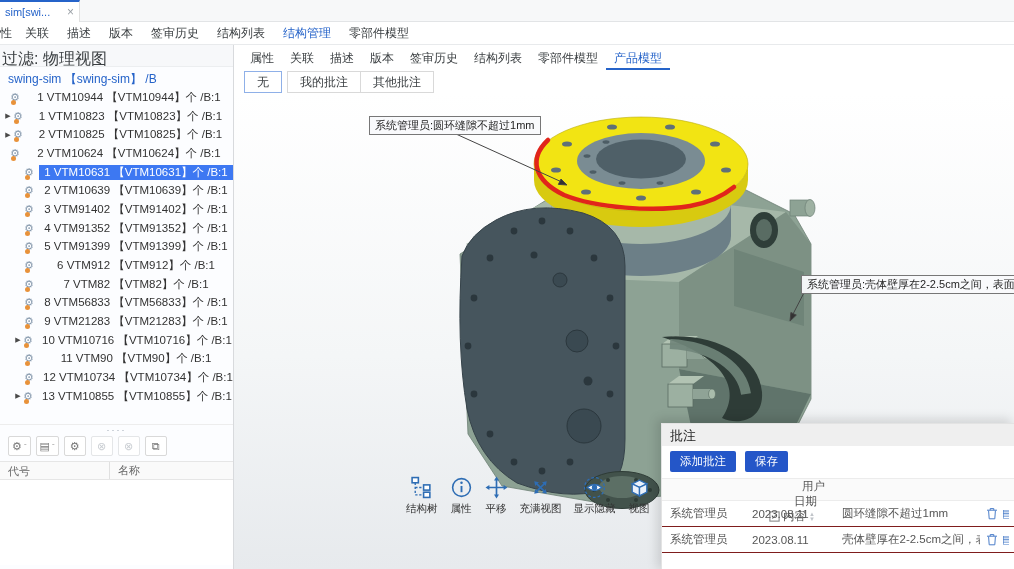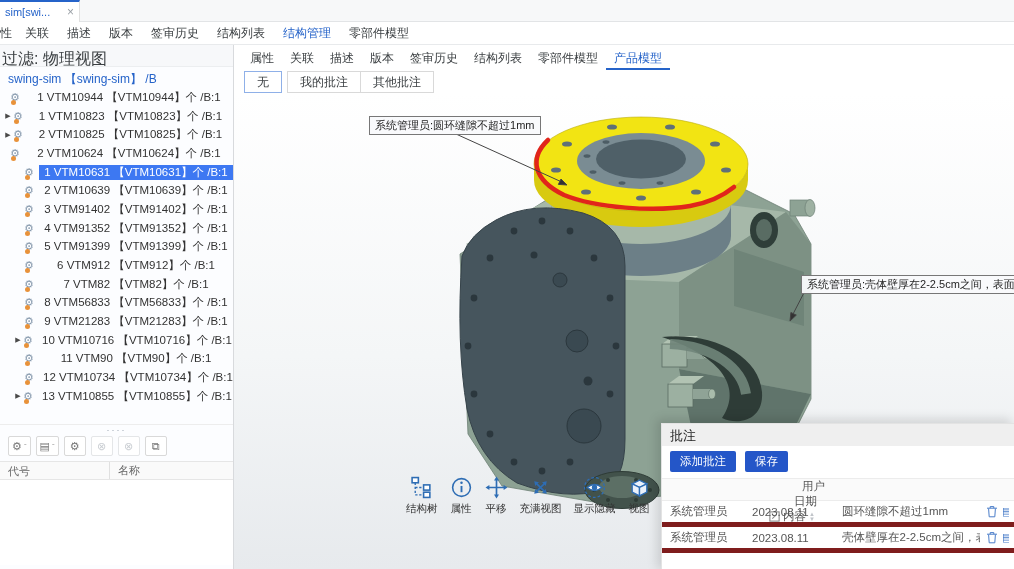--- a/index.html
+++ b/index.html
@@ -86,21 +86,21 @@
 
   
   .comments { position:absolute; left:427px; top:329px; width:354px; height:150px; background:#fff;
     border:1px solid #e3e3e3; box-shadow:-4px -4px 10px rgba(0,0,0,.13); }
   .c-title { height:22px; background:#efefef; font-size:13px; color:#222; padding:3px 8px; }
   .c-actions { padding:5px 8px 6px; display:flex; gap:9px; background:#fff; }
   .btnp { background:#2456c8; color:#fff; border:none; font-size:11.5px; height:21px;
     padding:0 10px; border-radius:2px; cursor:pointer; }
   .c-hrow,.c-row { display:flex; align-items:center; font-size:11.5px; }
   .c-hrow { height:23px; background:#fafafa; border-top:1px solid #ececec; border-bottom:1px solid #ececec; color:#555;flex-direction:column; }
-  .c-row { height:26px; border-bottom:5px solid #7f1d1d; color:#555; }
+  .c-row { height:26px; border-bottom:1px solid #7f1d1d; color:#555; }
   .cu { width:88px; padding-left:8px; flex:none; }
   .cd { width:92px; padding-left:2px; flex:none; }
   .cc { width:138px; flex:none; display:flex; align-items:center; gap:3px; overflow:hidden; white-space:nowrap; }
   .co { flex:1; padding-left:6px; display:flex; align-items:center; gap:4px; overflow:hidden; }
   .sorts { display:flex; flex-direction:column; line-height:4.5px; font-size:6px; color:#c0c4c9; cursor:pointer; }
   .clip-ic { display:inline-block; width:7px; overflow:hidden; color:#4a7dc9; font-size:11px; }
 </style>
 </head>
 <body>
 

